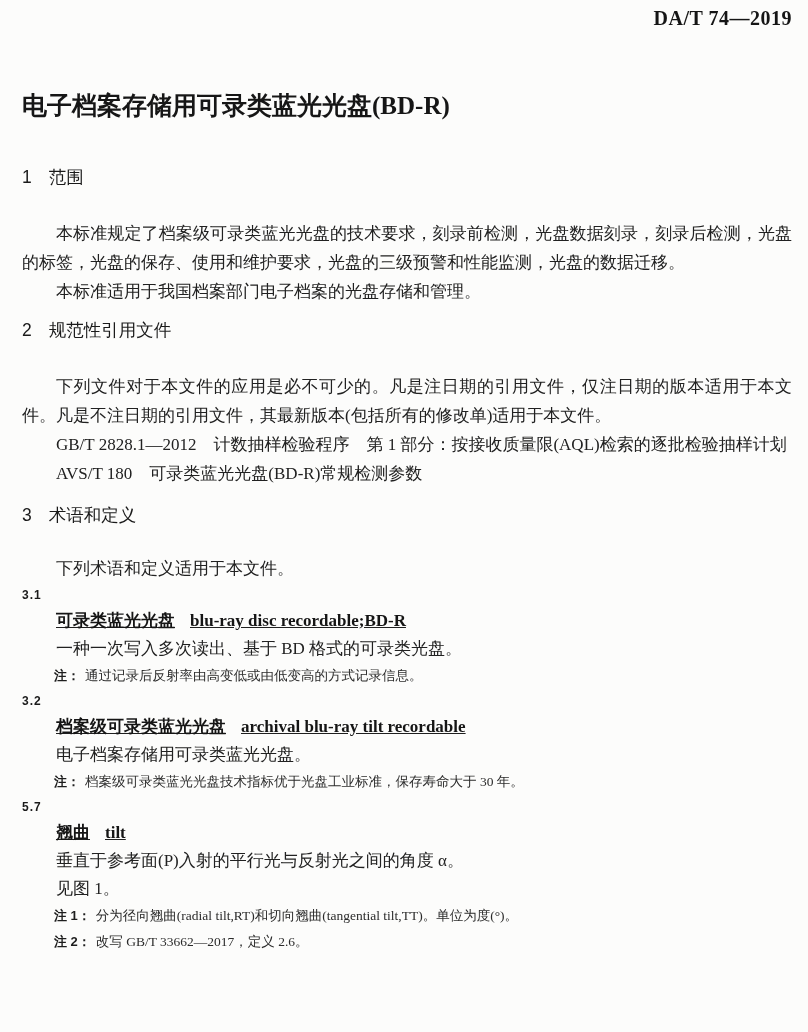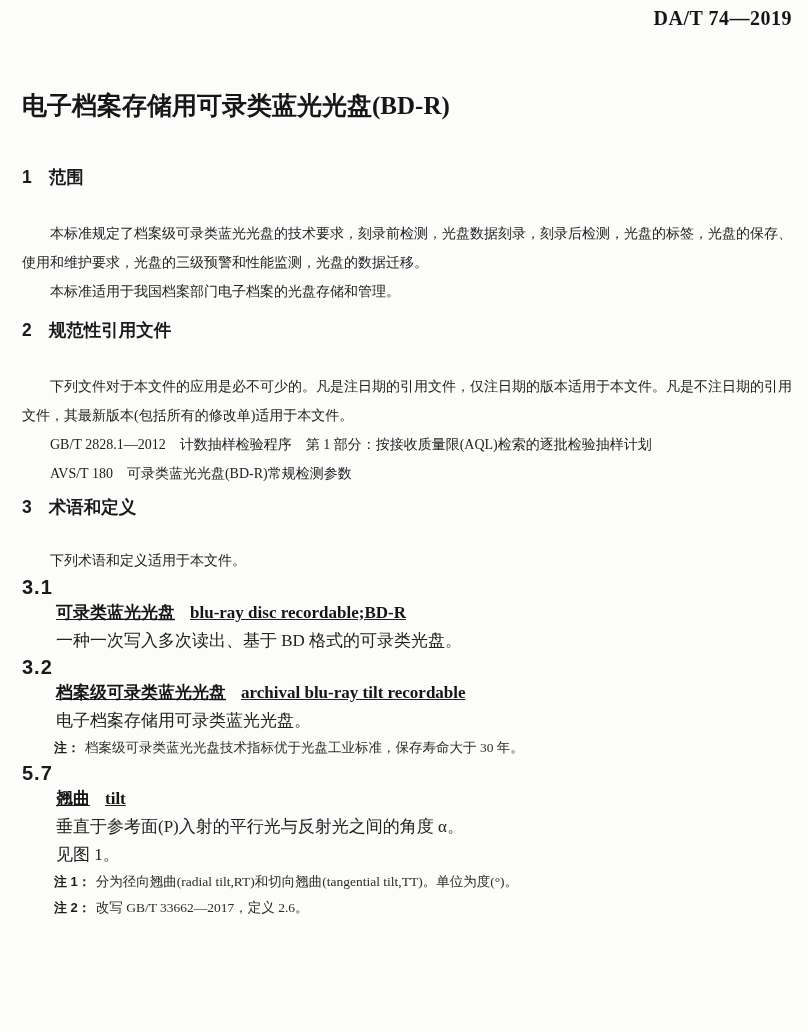--- a/index.html
+++ b/index.html
@@ -39,49 +39,49 @@
     text-align: left;
     font-weight: bold;
     font-size: 25px;
     line-height: 41px;
     color: #161616;
   }
 
   
   .sec-heading {
     font-family: "Liberation Sans", sans-serif;
-    font-weight: bold;
+    font-weight: normal;
     font-size: 17.5px;
     line-height: 22px;
     color: #1a1a1a;
     margin: 0;
   }
   .sec-heading .sec-num { margin-right: 17px; }
   .mt-sec1 { margin-top: 40px; }
   .mt-sec2 { margin-top: 13px; }
-  .mt-sec3 { margin-top: 8px; }
+  .mt-sec3 { margin-top: 16px; }
 
   
   .para {
     margin: 0;
-    font-size: 14px;
+    font-size: 17px;
     line-height: 29px;
     text-align: justify;
     text-indent: 2em;
     color: #212121;
   }
   .mt-para { margin-top: 31px; }
   .mt-intro { margin-top: 28px; }
 
   
   .clause-num {
     margin: 0;
     font-family: "Liberation Sans", sans-serif;
     font-weight: bold;
-    font-size: 20px;
+    font-size: 12px;
     line-height: 24px;
     letter-spacing: 1px;
     color: #1a1a1a;
   }
   .term-line {
     margin: 0 0 0 34px;
     font-size: 17px;
     line-height: 28px;
     text-decoration: underline;
   }
@@ -143,20 +143,23 @@
   <h2 class="sec-heading mt-sec3">
     <span class="sec-num">3</span><span>术语和定义</span>
   </h2>
   <p class="para mt-intro">下列术语和定义适用于本文件。</p>
 
   <p class="clause-num">3.1</p>
   <p class="term-line">
     <span class="term-cn">可录类蓝光光盘</span><span class="term-en">blu-ray disc recordable;BD-R</span>
   </p>
   <p class="term-def">一种一次写入多次读出、基于 BD 格式的可录类光盘。</p>
+  <p class="term-note">
+    <span class="note-label">注：</span><span>通过记录后反射率由高变低或由低变高的方式记录信息。</span>
+  </p>
 
   <p class="clause-num">3.2</p>
   <p class="term-line">
     <span class="term-cn">档案级可录类蓝光光盘</span><span class="term-en">archival blu-ray tilt recordable</span>
   </p>
   <p class="term-def">电子档案存储用可录类蓝光光盘。</p>
   <p class="term-note">
     <span class="note-label">注：</span><span>档案级可录类蓝光光盘技术指标优于光盘工业标准，保存寿命大于 30 年。</span>
   </p>
 

